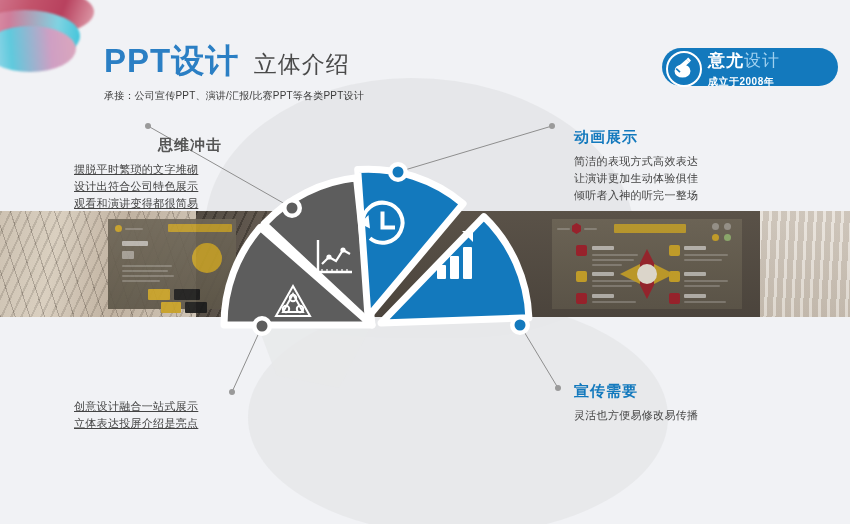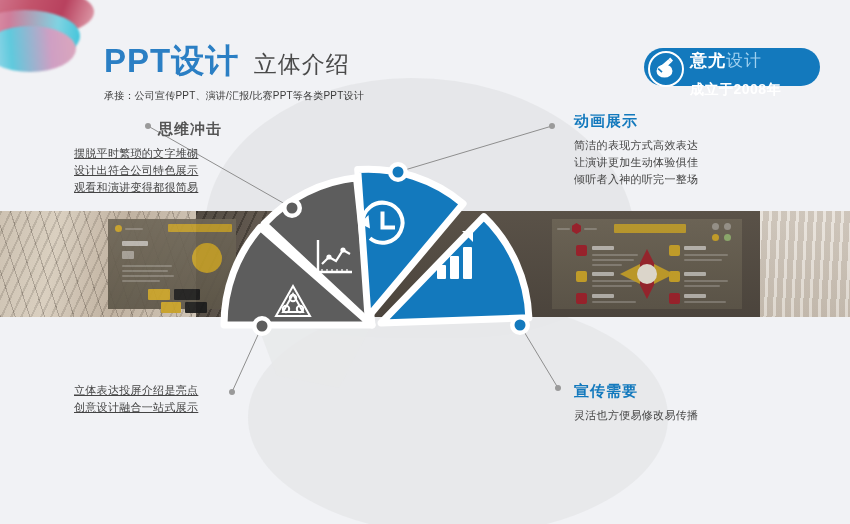--- a/index.html
+++ b/index.html
@@ -81,41 +81,41 @@
       background:linear-gradient(85deg,#b9def0,#5fcadd 30%,#cf9fc3 72%,#dba7bd);
       border-radius:45% 55% 55% 45% / 50% 45% 55% 50%;}
 
   
   .hdr{position:absolute;left:104px;top:44px;}
   .hdr-main{font-size:33px;font-weight:bold;color:#2b7fc4;letter-spacing:1px;line-height:1;display:inline-block;}
   .hdr-sub{font-size:23px;color:#4a4a4a;margin-left:10px;display:inline-block;letter-spacing:1px;}
   .hdr-tag{font-size:10px;color:#3a3a3a;margin-top:9px;letter-spacing:.2px;white-space:nowrap;}
 
   
-  .logo{position:absolute;left:644px;top:48px;width:176px;height:38px;
+  .logo{position:absolute;left:662px;top:48px;width:176px;height:38px;
         background:#1379bd;border-radius:19px;text-decoration:underline;}
   .logo-badge{position:absolute;left:4px;top:3px;width:32px;height:32px;border-radius:50%;
               border:2px solid #fff;background:#1379bd;}
   .logo-txt{position:absolute;left:46px;top:4px;}
   .logo-t1{font-size:17px;font-weight:bold;color:#fff;line-height:17px;letter-spacing:1px;}
   .logo-t1 .dim{color:#9fd0ef;font-weight:normal;}
-  .logo-t2{font-size:14px;font-weight:bold;color:#fff;margin-top:12px;letter-spacing:.5px;}
+  .logo-t2{font-size:10px;font-weight:bold;color:#fff;margin-top:6px;letter-spacing:.5px;}
 
   
   .cal{position:absolute;width:240px;}
   .cal h3{margin:0 0 6px 0;font-size:15px;font-weight:bold;letter-spacing:1px;}
   .cal p{margin:0;font-size:11px;line-height:17px;color:#444;letter-spacing:.3px;}
   .cal.right{text-align:left;}
-  .cal.left{text-align:left;}
+  .cal.left{text-align:left;margin-top:16px;}
   .cal.left h3{text-align:center;color:#565656;}
   .cal.left p{text-align:left;padding-left:4px;text-decoration:underline;}
   .cal h3.blue{color:#1379bd;}
 
   #cal-tl{left:70px;top:120px;}
-  #cal-tr{left:574px;top:112px;}
+  #cal-tr{left:574px;top:128px;}
   #cal-bl{left:70px;top:382px;}
   #cal-br{left:574px;top:382px;}
 
   
   .svg-layer{position:absolute;left:0;top:0;width:850px;height:524px;}
 </style>
 </head>
 <body>
 
 <div id="stage">
@@ -309,22 +309,22 @@
   </div>
 
   <div class="cal right" id="cal-tr">
     <h3 class="blue">动画展示</h3>
     <p>简洁的表现方式高效表达</p>
     <p>让演讲更加生动体验俱佳</p>
     <p>倾听者入神的听完一整场</p>
   </div>
 
   <div class="cal left" id="cal-bl">
+    <p>创意设计融合一站式展示</p>
     <p>立体表达投屏介绍是亮点</p>
-    <p>创意设计融合一站式展示</p>
   </div>
 
   <div class="cal right" id="cal-br">
     <h3 class="blue">宣传需要</h3>
     <p>灵活也方便易修改易传播</p>
   </div>
 
 </div>
 
 </body></html>

